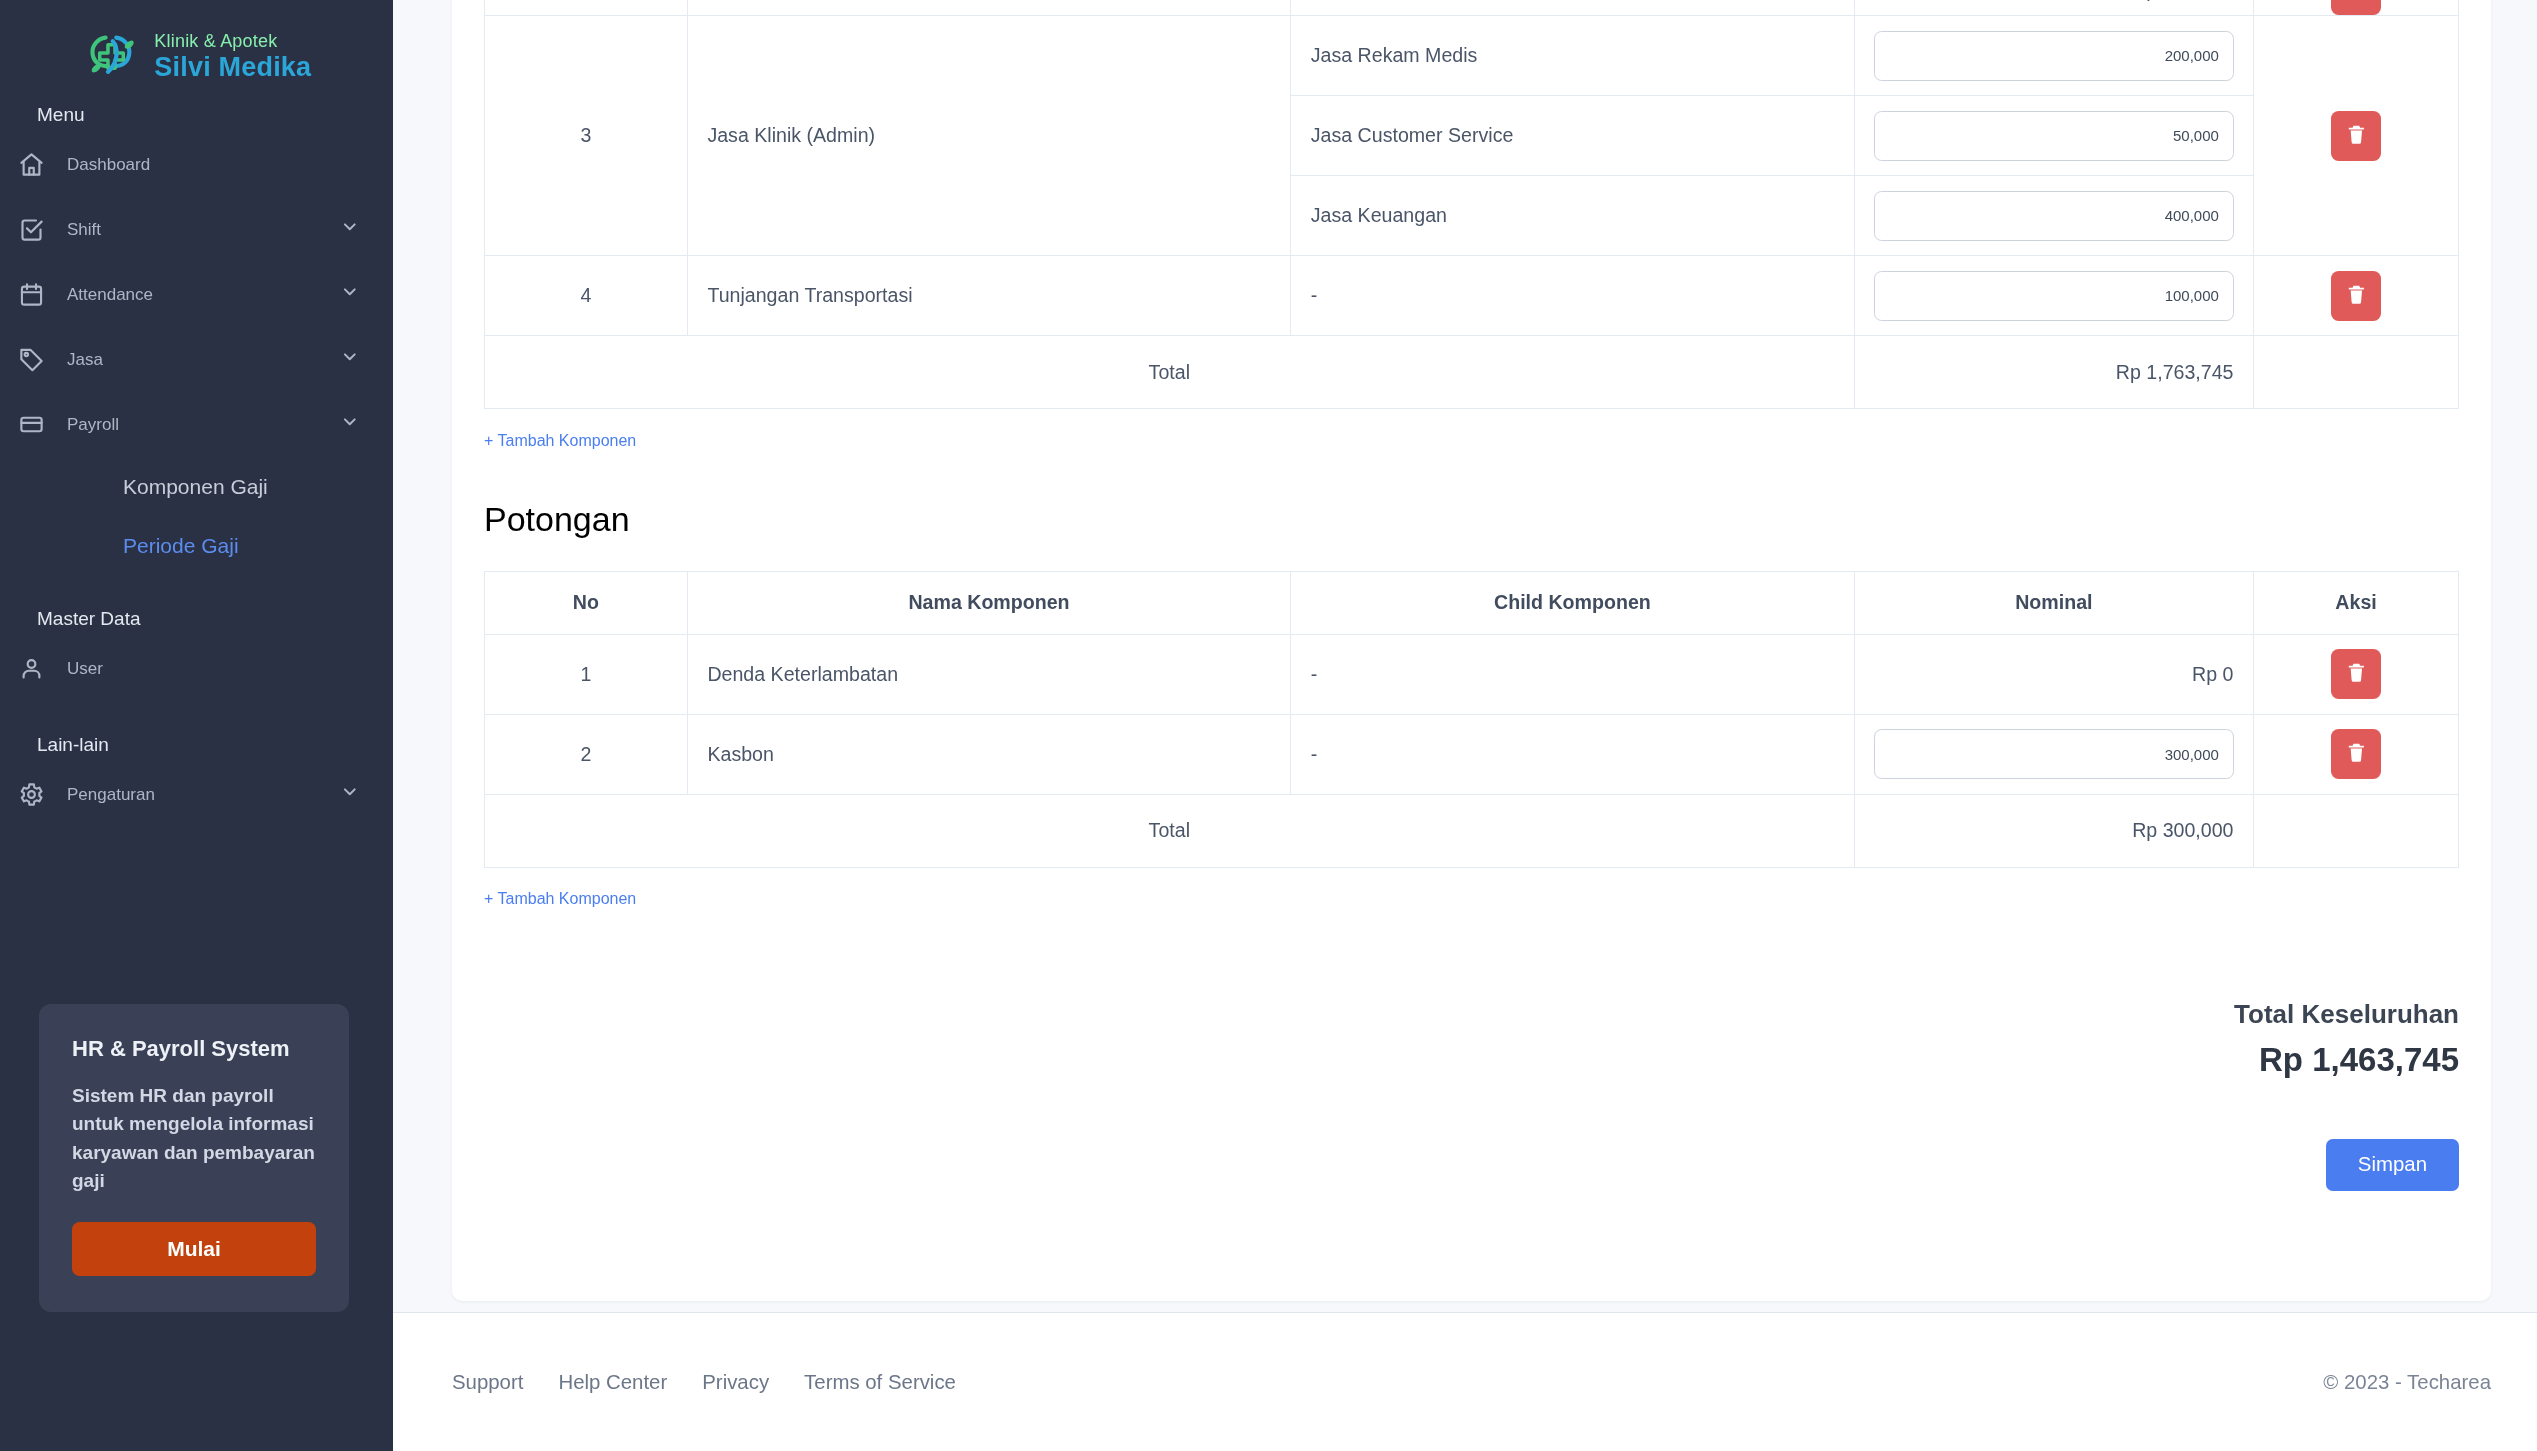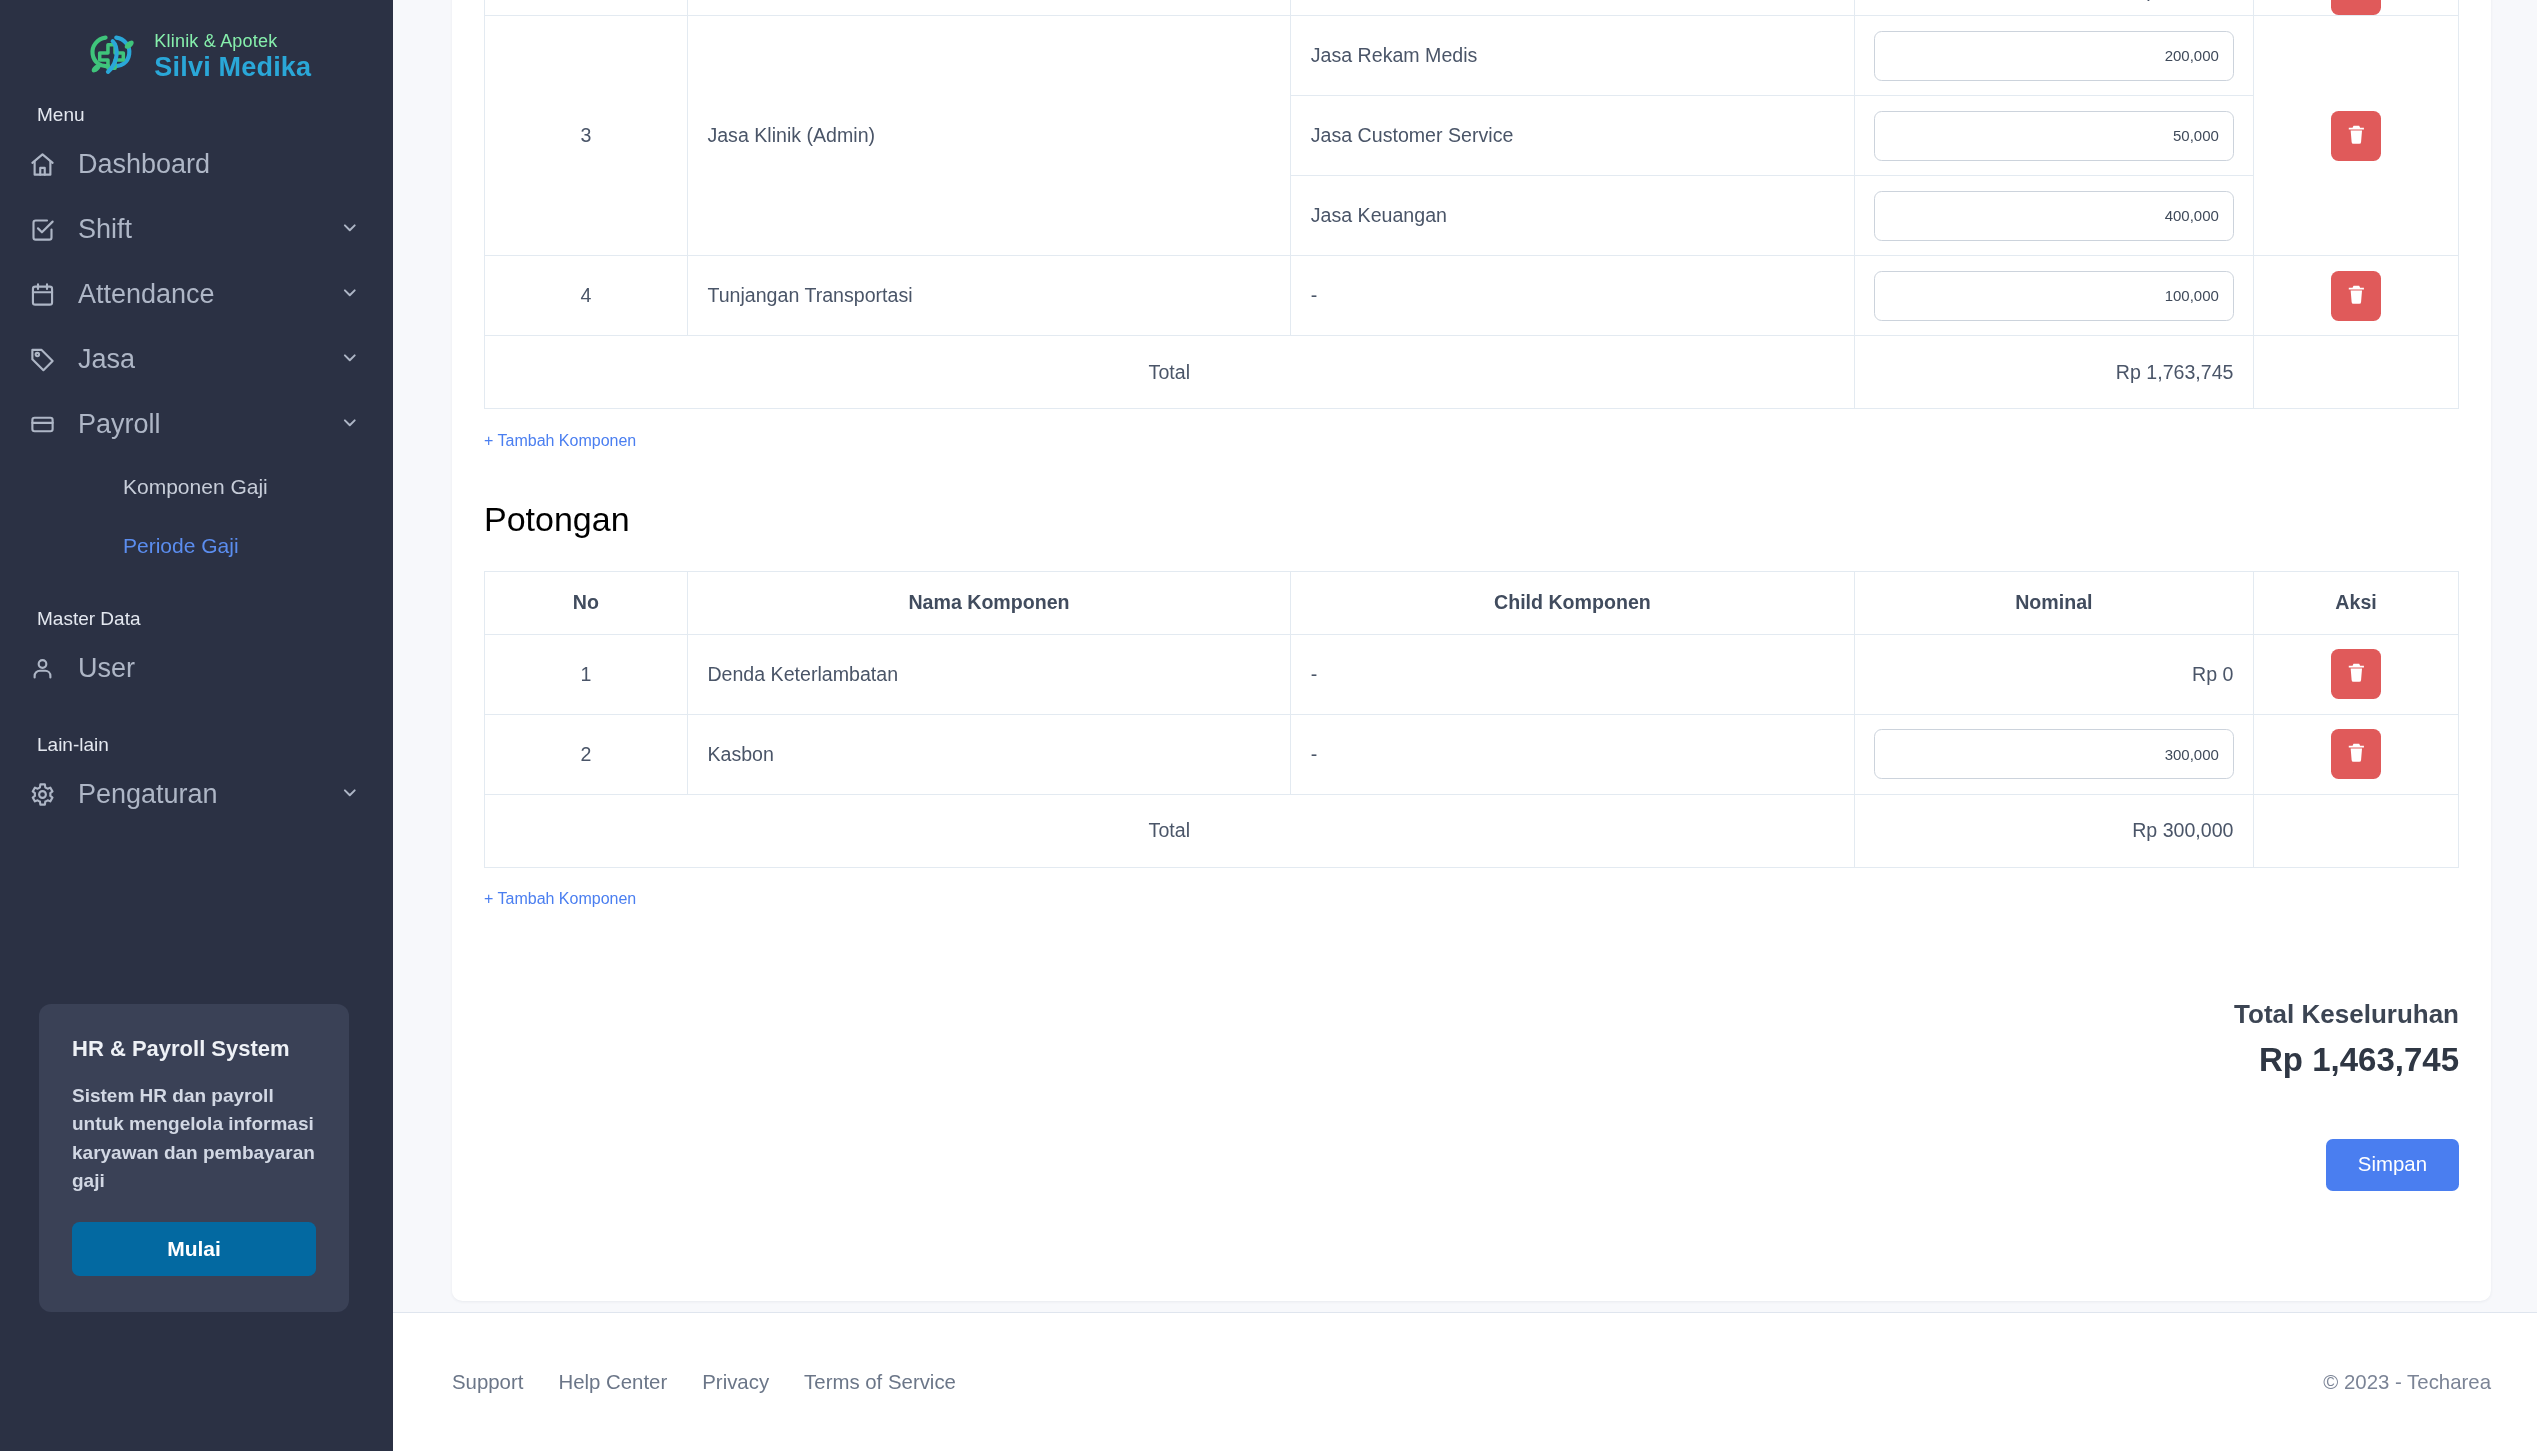--- a/index.html
+++ b/index.html
@@ -40,23 +40,23 @@
     padding: 0 0 0 37px;
     height: 35px;
     display: flex;
     align-items: center;
     font-weight: 400;
   }
   .nav-item {
     display: flex;
     align-items: center;
     height: 65px;
-    padding: 0 33px 0 28px;
+    padding: 0 33px 0 17px;
     color: #aeb6c6;
-    font-size: 27px;
+    font-size: 17px;
     cursor: pointer;
     position: relative;
   }
   .nav-item .ic {
     width: 29px; height: 29px; flex: 0 0 29px;
     margin-right: 21px;
     display: flex; align-items: center; justify-content: center;
   }
   .nav-item .ic svg { width: 27px; height: 27px; stroke: #aeb6c6; fill: none; stroke-width: 1.9; stroke-linecap: round; stroke-linejoin: round; }
   .nav-item .lbl { flex: 1 1 auto; white-space: nowrap; }
@@ -81,21 +81,21 @@
     width: 310px;
     background: #3a4156;
     border-radius: 12px;
     padding: 32px 33px 36px 33px;
   }
   .promo-title { color: #eef1f6; font-size: 22px; font-weight: bold; margin-bottom: 19.6px; }
   .promo-desc { color: #d2d8e4; font-size: 19px; line-height: 1.5; font-weight: bold; margin-bottom: 26px; }
   .promo-btn {
     display: block;
     width: 100%;
-    background: #0369a1;
+    background: #c2410c;
     color: #fff;
     border: none;
     border-radius: 7.6px;
     padding: 15px 0;
     font-size: 21px;
     font-weight: bold;
     font-family: "Liberation Sans", sans-serif;
     cursor: pointer;
   }
 

